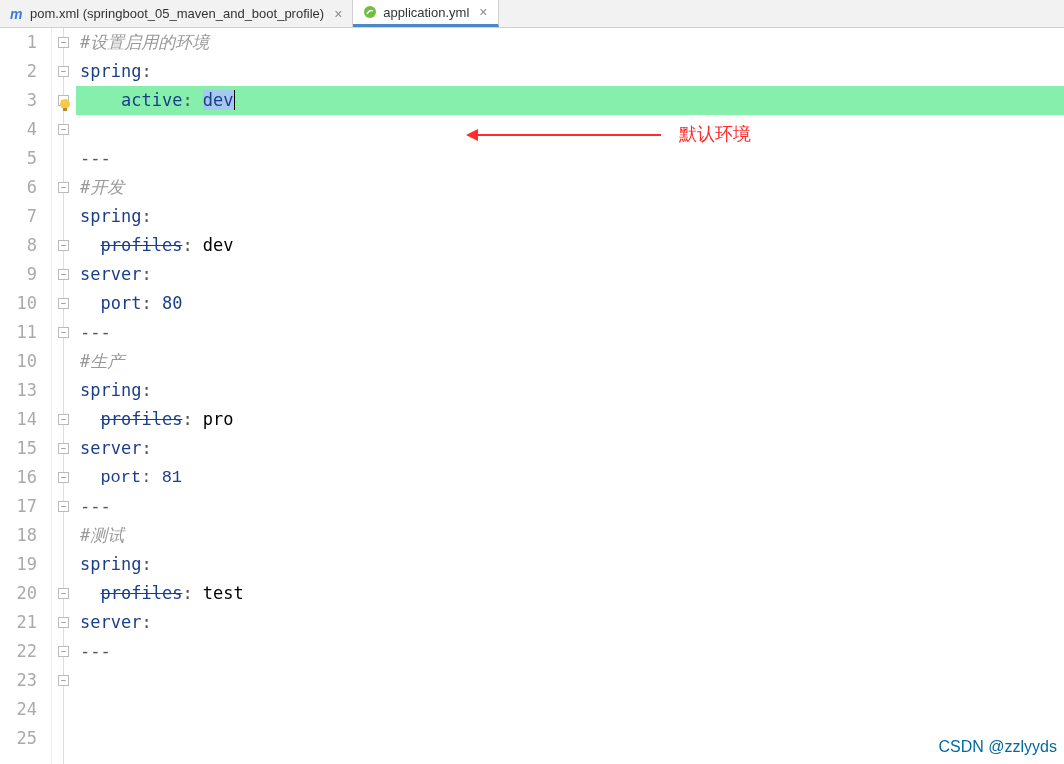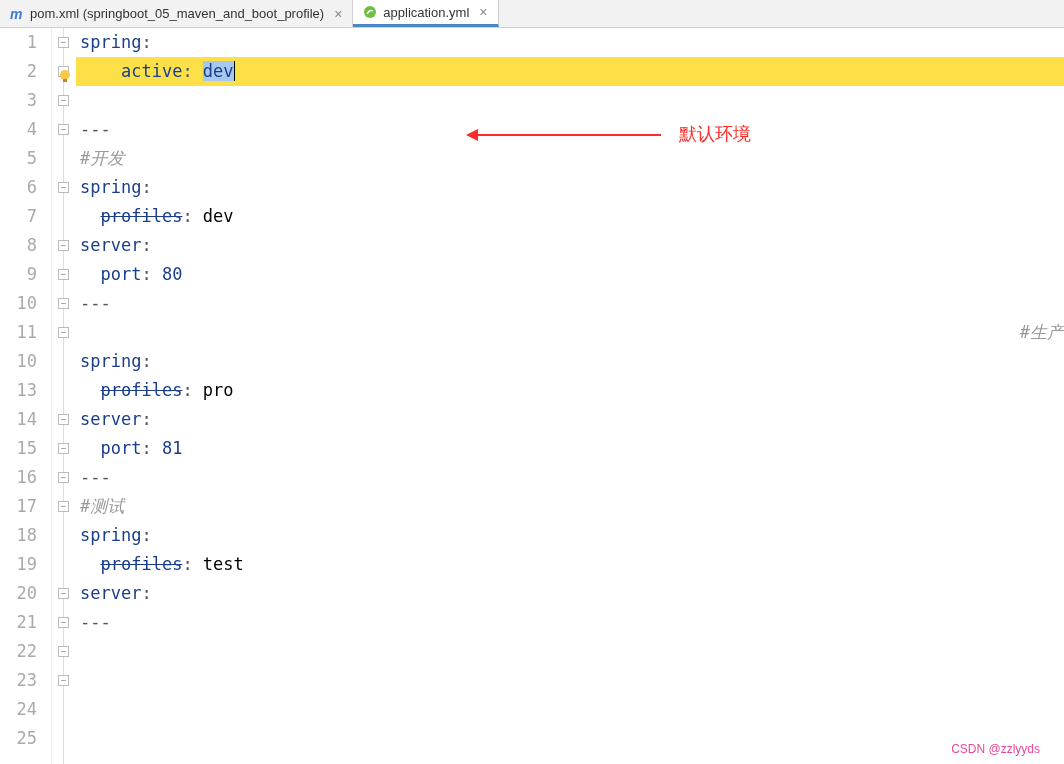--- a/index.html
+++ b/index.html
@@ -79,21 +79,21 @@
     }
     .code {
       flex: 1;
       position: relative;
     }
     .code-line {
       height: 29px;
       white-space: pre;
       padding-left: 4px;
     }
-    .hl-line { background: #fde047; }
+    .hl-line { background: #86efac; }
     .comment { color: #999; font-style: italic; }
     .key { color: #1a3e8c; }
     .key-strike { color: #1a3e8c; text-decoration: line-through; }
     .val { color: #1a3e8c; }
     .punct { color: #555; }
     .selected { background: #a6c8ef; }
     .caret { display: inline-block; width: 1px; height: 20px; background: #000; vertical-align: middle; position: relative; top: -1px;}
     .bulb {
       position: absolute;
       left: -18px;
@@ -125,24 +125,24 @@
       border-bottom: 6px solid transparent;
     }
     .annotation-text {
       color: #ff2a2a;
       font-size: 18px;
       margin-left: 18px;
       font-family: "Microsoft YaHei", sans-serif;
     }
     .watermark {
       position: absolute;
-      right: 24px;
+      right: 7px;
       bottom: 8px;
-      color: #ec4899;
-      font-size: 12px;
+      color: #0369a1;
+      font-size: 16px;
       font-family: Arial, sans-serif;
     }
   </style>
 </head>
 <body>
 
 <div class="tabs">
   <div class="tab">
     <span class="tab-icon">
       <svg width="14" height="14">
@@ -212,38 +212,39 @@
       <div class="fold-marker" style="top: 618px;">−</div>
       <div class="fold-marker" style="top: 647px;">−</div>
     </div>
   <div class="code" id="code">
     <div class="annotation">
       <div class="arrow-line">
           <div class="arrow-head"></div>
         </div>
       <div class="annotation-text">默认环境</div>
     </div>
+  <div class="code-line" style="position: relative;"><span class="comment">#设置启用的环境</span></div>
       <div class="code-line" style="position: relative;"><span class="key">spring</span><span class="punct">:</span></div>
       <div class="code-line hl-line" style="position: relative;"><span class="bulb"><svg width="14" height="14">
             <circle cx="7" cy="6" r="5" fill="#f9c846"></circle>
             <rect x="5" y="10" width="4" height="3" fill="#b88a2e"></rect>
           </svg></span><span class="">    </span><span class="key">active</span><span class="punct">: </span><span class="val selected">dev</span><span class="caret"></span></div>
       <div class="code-line" style="position: relative;"></div>
       <div class="code-line" style="position: relative;"><span class="punct">---</span></div>
       <div class="code-line" style="position: relative;"><span class="comment">#开发</span></div>
       <div class="code-line" style="position: relative;"><span class="key">spring</span><span class="punct">:</span></div>
       <div class="code-line" style="position: relative;"><span class="">  </span><span class="key-strike">profiles</span><span class="punct">: </span><span class="">dev</span></div>
       <div class="code-line" style="position: relative;"><span class="key">server</span><span class="punct">:</span></div>
       <div class="code-line" style="position: relative;"><span class="">  </span><span class="key">port</span><span class="punct">: </span><span class="val">80</span></div>
       <div class="code-line" style="position: relative;"><span class="punct">---</span></div>
-      <div class="code-line" style="position: relative; text-align: right;"><span class="comment">#生产</span></div>
+      <div class="code-line" style="position: relative;"><span class="comment">#生产</span></div>
       <div class="code-line" style="position: relative;"><span class="key">spring</span><span class="punct">:</span></div>
       <div class="code-line" style="position: relative;"><span class="">  </span><span class="key-strike">profiles</span><span class="punct">: </span><span class="">pro</span></div>
       <div class="code-line" style="position: relative;"><span class="key">server</span><span class="punct">:</span></div>
-      <div class="code-line" style="position: relative;"><span class="">  </span><span class="key">port</span><span class="punct">: </span><span class="val">81</span></div>
+      <div class="code-line" style="position: relative; font-family: Liberation Mono, monospace;"><span class="">  </span><span class="key">port</span><span class="punct">: </span><span class="val">81</span></div>
       <div class="code-line" style="position: relative;"><span class="punct">---</span></div>
       <div class="code-line" style="position: relative;"><span class="comment">#测试</span></div>
       <div class="code-line" style="position: relative;"><span class="key">spring</span><span class="punct">:</span></div>
       <div class="code-line" style="position: relative;"><span class="">  </span><span class="key-strike">profiles</span><span class="punct">: </span><span class="">test</span></div>
       <div class="code-line" style="position: relative;"><span class="key">server</span><span class="punct">:</span></div>
       <div class="code-line" style="position: relative;"><span class="punct">---</span></div>
       <div class="code-line" style="position: relative;"></div>
     </div>
 </div>
 

